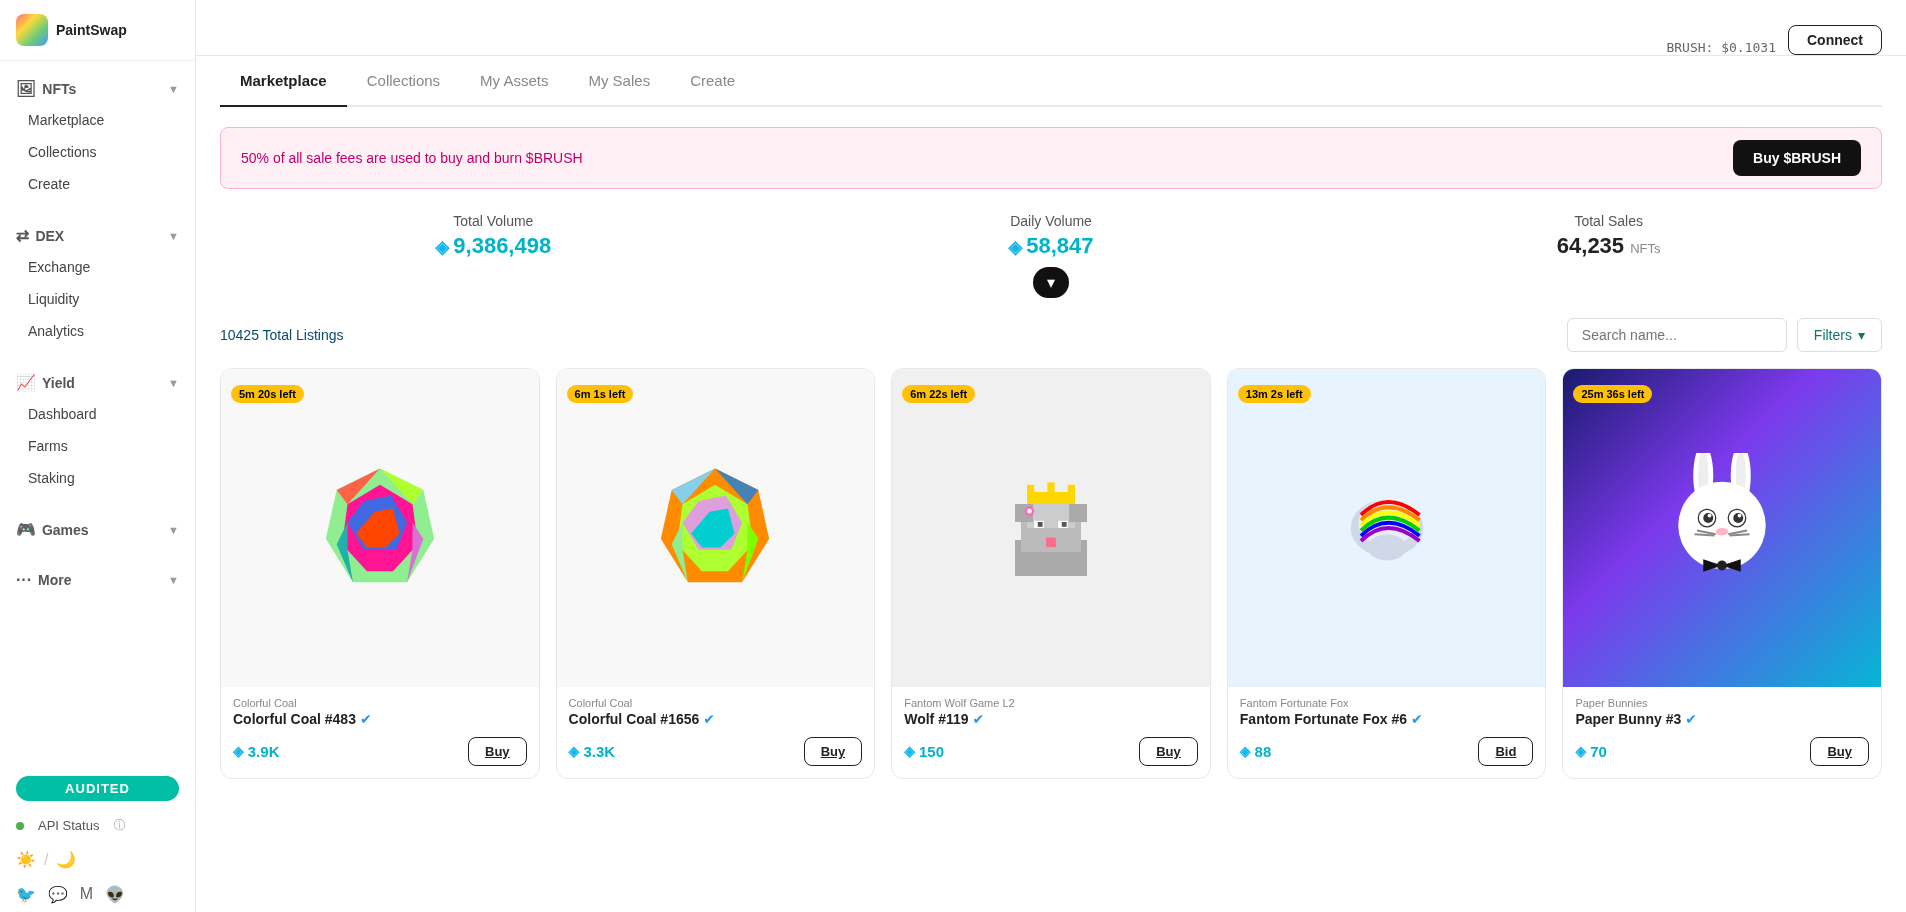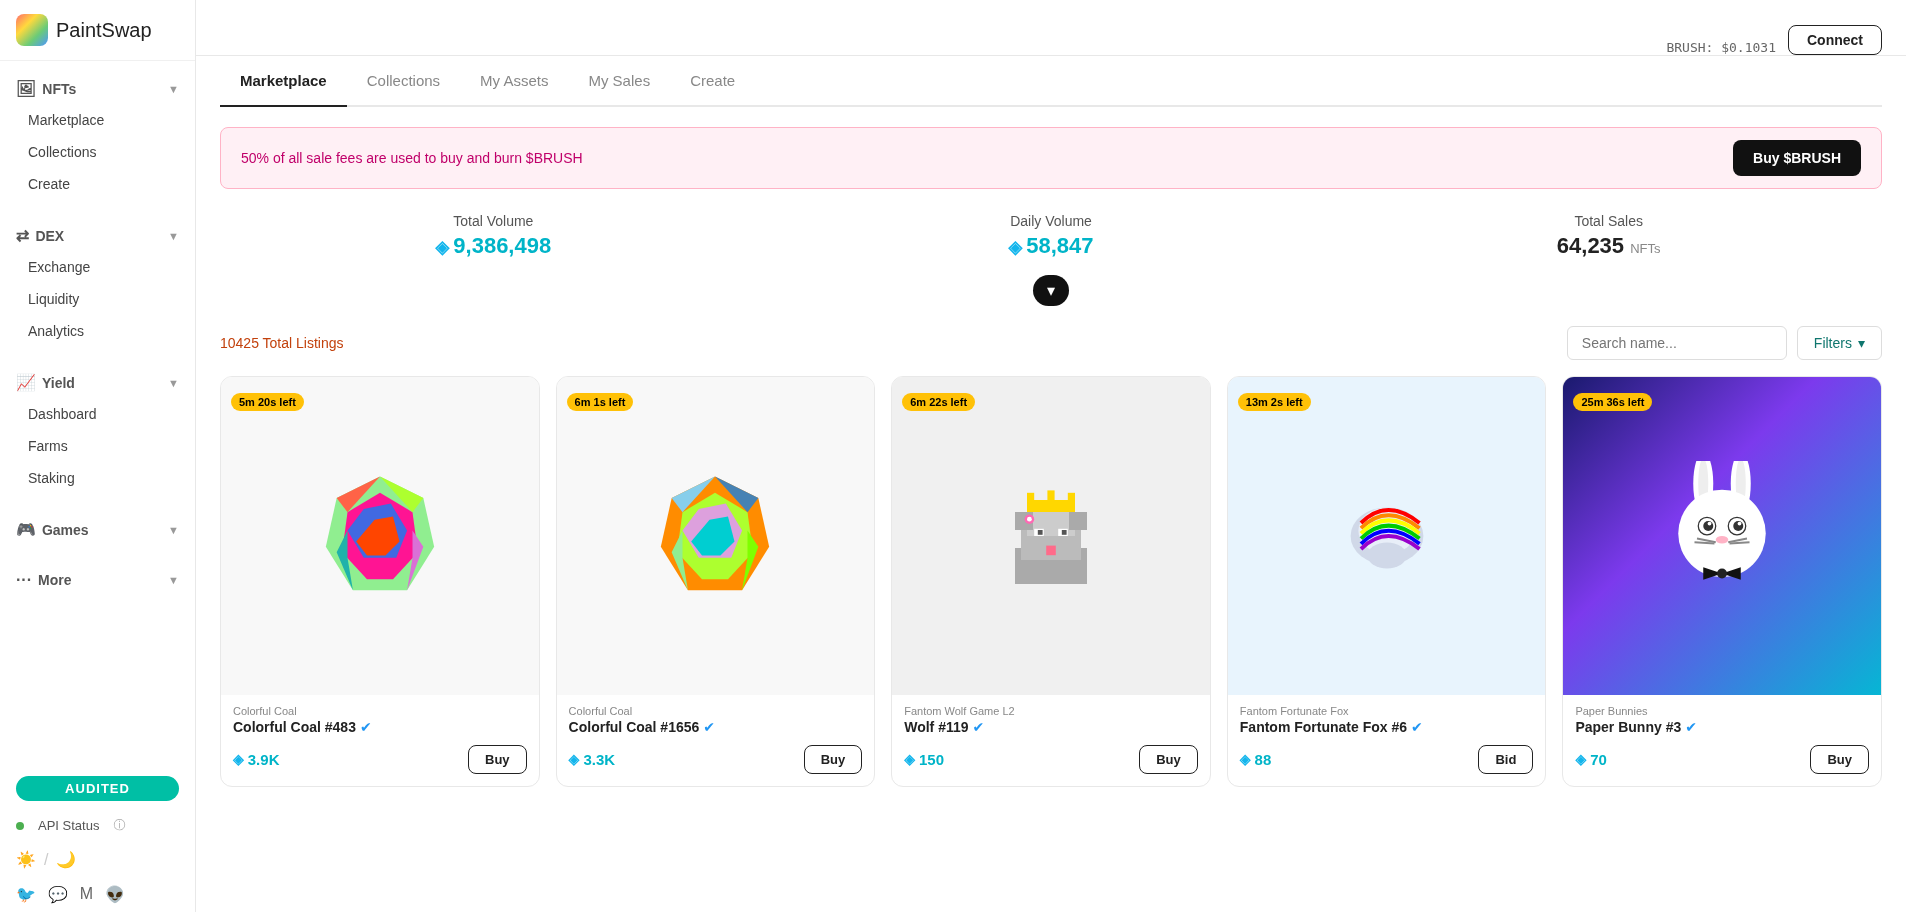--- a/index.html
+++ b/index.html
@@ -18,21 +18,21 @@
     }
     .sidebar-logo {
       display: flex; align-items: center; gap: 8px;
       padding: 14px 16px;
       border-bottom: 1px solid #f0f0f0;
     }
     .sidebar-logo-icon {
       width: 32px; height: 32px; border-radius: 8px;
       background: linear-gradient(135deg, #ff6b6b, #ffd93d, #6bcb77, #4d96ff);
     }
-    .sidebar-logo-text { font-size: 20px; font-weight: 400; color: #222; }
+    .sidebar-logo-text { font-size: 14px; font-weight: 700; color: #222; }
     .sidebar-section {
       padding: 8px 0;
     }
     .sidebar-section-header {
       display: flex; align-items: center; justify-content: space-between;
       padding: 10px 16px 6px;
       color: #555; font-size: 14px; font-weight: 600; cursor: pointer;
     }
     .sidebar-section-header span.icon { font-size: 16px; margin-right: 6px; }
     .sidebar-section-header .chevron { font-size: 11px; color: #999; }
@@ -114,42 +114,42 @@
     }
     .banner-text { color: #c0006a; font-size: 14px; font-weight: 500; }
     .buy-brush-btn {
       background: #111; color: #fff; border: none;
       padding: 10px 20px; border-radius: 8px; font-size: 14px; font-weight: 600;
       cursor: pointer;
     }
 
     
     .stats-row {
-      display: flex; gap: 11px; margin-bottom: 16px;
+      display: flex; gap: 11px; margin-bottom: 8px;
       justify-content: space-around; text-align: center;
     }
     .stat-item { flex: 1; }
     .stat-label { font-size: 14px; color: #555; margin-bottom: 4px; font-weight: 500; }
     .stat-value { font-size: 22px; font-weight: 700; color: #00b4c8; }
     .stat-value.dark { color: #222; }
     .stat-value span.unit { font-size: 13px; color: #888; font-weight: 400; }
 
     
     .expand-row { display: flex; justify-content: center; margin-bottom: 20px; }
     .expand-btn {
       background: #111; color: #fff; border: none;
       border-radius: 20px; padding: 6px 14px; cursor: pointer; font-size: 16px;
     }
 
     
     .listings-header {
       display: flex; align-items: center; justify-content: space-between;
       margin-bottom: 16px;
     }
-    .listings-count { font-size: 14px; color: #c2410c; font-weight: 500; }
+    .listings-count { font-size: 14px; color: #0c4a6e; font-weight: 500; }
     .listings-controls { display: flex; gap: 10px; align-items: center; }
     .search-input {
       border: 1px solid #ddd; border-radius: 6px;
       padding: 8px 14px; font-size: 14px; width: 220px; color: #888;
       outline: none;
     }
     .filters-btn {
       border: 1px solid #ddd; background: #fff; border-radius: 6px;
       padding: 8px 16px; font-size: 14px; color: #0f766e; cursor: pointer;
       display: flex; align-items: flex-start; gap: 6px;
@@ -187,20 +187,21 @@
     .nft-name { font-size: 14px; font-weight: 600; color: #222; }
     .verified-icon { color: #2196f3; font-size: 14px; }
     .nft-price-row {
       display: flex; align-items: center; justify-content: space-between;
     }
     .nft-price { font-size: 15px; font-weight: 700; color: #00b4c8; display: flex; align-items: center; gap: 4px; }
     .action-btn {
       border: 1.5px solid #222; background: #fff; color: #222;
       padding: 6px 16px; border-radius: 8px; font-size: 13px; font-weight: 600;
       cursor: pointer;
+      text-decoration: underline;
     }
   </style>
 </head>
 <body>
 
 <nav id="sidebar">
   <div class="sidebar-logo">
     <div class="sidebar-logo-icon"></div>
     <span class="sidebar-logo-text">PaintSwap</span>
   </div>

